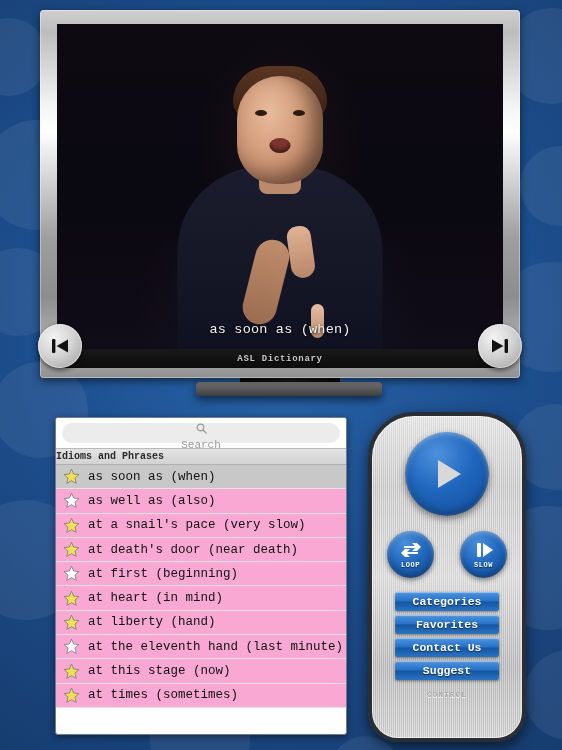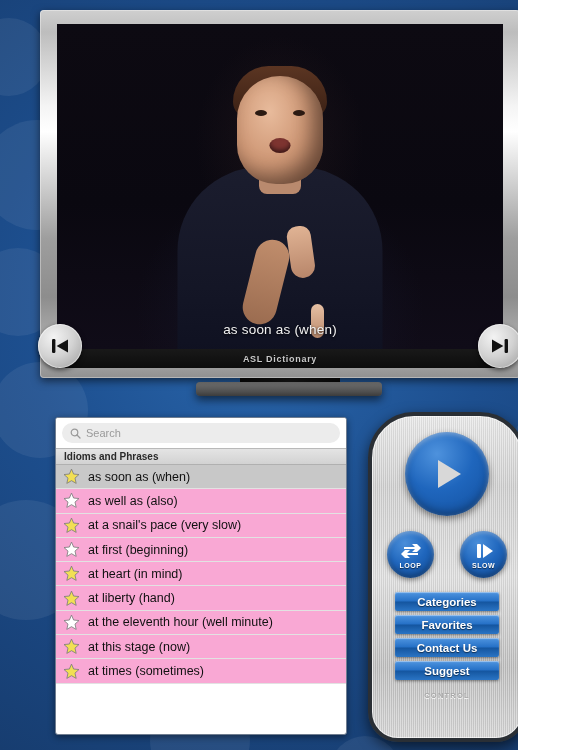--- a/index.html
+++ b/index.html
@@ -6,24 +6,25 @@
 
   html, body {
     width:562px; height:750px;
     overflow:hidden;
     font-family:"Liberation Sans", sans-serif;
   }
 
   
   #app {
     position:relative;
-    width:518px; height:750px;
+    width:562px; height:750px;
     background:
       radial-gradient(circle at 50% 42%, #2a67ad 0%, #1d4f8f 45%, #173d70 100%);
     overflow:hidden;
+    font-family:Liberation Mono, monospace;
   }
   .bubble {
     position:absolute;
     border-radius:50%;
     background:rgba(255,255,255,0.065);
     pointer-events:none;
   }
 
   
   .monitor {
@@ -192,34 +193,34 @@
     background:#ffffff;
     flex:0 0 auto;
   }
   .search-field {
     height:20px;
     border-radius:10px;
     background:#ececec;
     display:flex; align-items:center;
     padding:0 8px;
     gap:5px;
+    flex-direction:column;
   }
   .search-field svg { flex:0 0 auto; }
   .search-placeholder {
     color:#9a9a9a;
     font-size:11px;
   }
   .section-header {
     flex:0 0 auto;
     height:17px;
     background:linear-gradient(180deg,#e4e4e4 0%,#d2d2d2 100%);
     border-top:1px solid #b9b9b9;
     border-bottom:1px solid #b0b0b0;
     display:flex; align-items:center;
-    padding-left:8px;
     font-size:10px;
     font-weight:bold;
     color:#2a2a2a;
     text-align:center;
   }
   .rows { flex:1 1 auto; overflow:hidden; }
   .row {
     height:24.3px;
     display:flex;
     align-items:center;
@@ -388,41 +389,47 @@
           <span class="row-label">as well as (also)</span>
         </div>
         <div class="row">
           <svg class="star" width="17" height="17" viewBox="0 0 20 20">
             <path d="M10 1.3 L12.5 7.1 L18.8 7.7 L14.1 11.9 L15.5 18.1 L10 14.9 L4.5 18.1 L5.9 11.9 L1.2 7.7 L7.5 7.1 Z" fill="#f2df54" stroke="#7d7d7d" stroke-width="1" stroke-linejoin="round"></path>
           </svg>
           <span class="row-label">at a snail's pace (very slow)</span>
         </div>
         <div class="row">
           <svg class="star" width="17" height="17" viewBox="0 0 20 20">
+            <path d="M10 1.3 L12.5 7.1 L18.8 7.7 L14.1 11.9 L15.5 18.1 L10 14.9 L4.5 18.1 L5.9 11.9 L1.2 7.7 L7.5 7.1 Z" fill="#f2df54" stroke="#7d7d7d" stroke-width="1" stroke-linejoin="round"></path>
+          </svg>
+          <span class="row-label">at death's door (near death)</span>
+        </div>
+        <div class="row">
+          <svg class="star" width="17" height="17" viewBox="0 0 20 20">
             <path d="M10 1.3 L12.5 7.1 L18.8 7.7 L14.1 11.9 L15.5 18.1 L10 14.9 L4.5 18.1 L5.9 11.9 L1.2 7.7 L7.5 7.1 Z" fill="#ffffff" stroke="#7d7d7d" stroke-width="1" stroke-linejoin="round"></path>
           </svg>
           <span class="row-label">at first (beginning)</span>
         </div>
         <div class="row">
           <svg class="star" width="17" height="17" viewBox="0 0 20 20">
             <path d="M10 1.3 L12.5 7.1 L18.8 7.7 L14.1 11.9 L15.5 18.1 L10 14.9 L4.5 18.1 L5.9 11.9 L1.2 7.7 L7.5 7.1 Z" fill="#f2df54" stroke="#7d7d7d" stroke-width="1" stroke-linejoin="round"></path>
           </svg>
           <span class="row-label">at heart (in mind)</span>
         </div>
         <div class="row">
           <svg class="star" width="17" height="17" viewBox="0 0 20 20">
             <path d="M10 1.3 L12.5 7.1 L18.8 7.7 L14.1 11.9 L15.5 18.1 L10 14.9 L4.5 18.1 L5.9 11.9 L1.2 7.7 L7.5 7.1 Z" fill="#f2df54" stroke="#7d7d7d" stroke-width="1" stroke-linejoin="round"></path>
           </svg>
           <span class="row-label">at liberty (hand)</span>
         </div>
         <div class="row">
           <svg class="star" width="17" height="17" viewBox="0 0 20 20">
             <path d="M10 1.3 L12.5 7.1 L18.8 7.7 L14.1 11.9 L15.5 18.1 L10 14.9 L4.5 18.1 L5.9 11.9 L1.2 7.7 L7.5 7.1 Z" fill="#ffffff" stroke="#7d7d7d" stroke-width="1" stroke-linejoin="round"></path>
           </svg>
-          <span class="row-label">at the eleventh hour (well minute)</span>
+          <span class="row-label">at the eleventh hand (last minute)</span>
         </div>
         <div class="row">
           <svg class="star" width="17" height="17" viewBox="0 0 20 20">
             <path d="M10 1.3 L12.5 7.1 L18.8 7.7 L14.1 11.9 L15.5 18.1 L10 14.9 L4.5 18.1 L5.9 11.9 L1.2 7.7 L7.5 7.1 Z" fill="#f2df54" stroke="#7d7d7d" stroke-width="1" stroke-linejoin="round"></path>
           </svg>
           <span class="row-label">at this stage (now)</span>
         </div>
         <div class="row">
           <svg class="star" width="17" height="17" viewBox="0 0 20 20">
             <path d="M10 1.3 L12.5 7.1 L18.8 7.7 L14.1 11.9 L15.5 18.1 L10 14.9 L4.5 18.1 L5.9 11.9 L1.2 7.7 L7.5 7.1 Z" fill="#f2df54" stroke="#7d7d7d" stroke-width="1" stroke-linejoin="round"></path>

